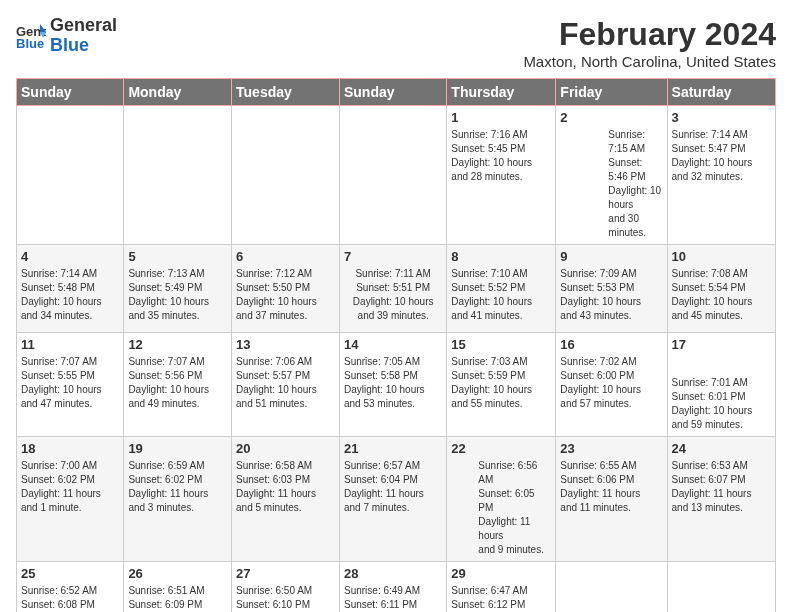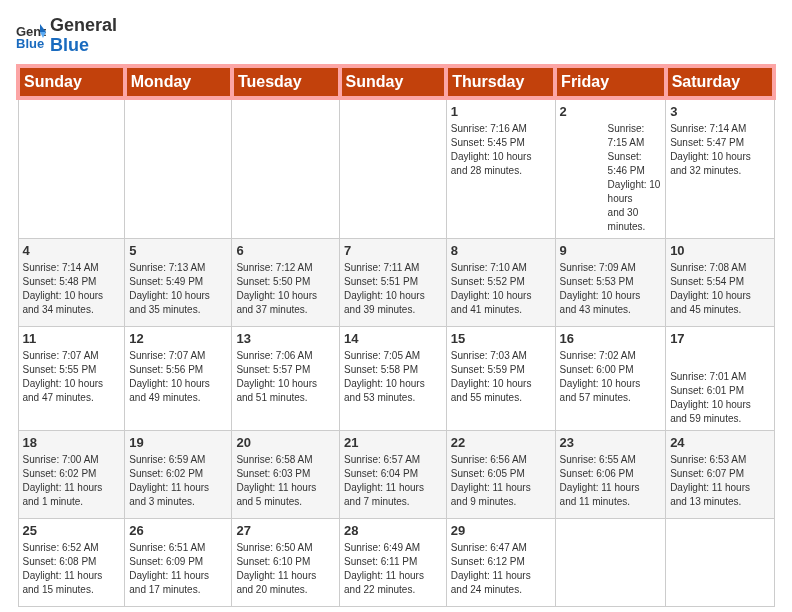--- a/index.html
+++ b/index.html
@@ -44,27 +44,27 @@
       font-size: 15px;
       font-weight: normal;
       color: #333;
     }
     .calendar {
       width: 100%;
       border-collapse: collapse;
       font-size: 11px;
     }
     .calendar thead tr th {
-      background-color: #c2410c;
+      background-color: #737373;
       color: #fff;
       padding: 5px 4px;
       text-align: left;
       font-weight: bold;
-      font-size: 16px;
-      border: 4px solid #fca5a5;
+      font-size: 14px;
+      border: 1px solid #fca5a5;
     }
     .calendar tbody tr td {
       border: 1px solid #ccc;
       vertical-align: top;
       padding: 4px;
       width: 113px;
       height: 88px;
       background: #fff;
     }
     .calendar tbody tr:nth-child(even) td {
@@ -97,20 +97,22 @@
       <polygon points="24,10 30,10 27,16" fill="#5aabf5"></polygon>
     </svg>
     <div>
       <div class="logo-text">
         <span>General</span><br>
         <span class="blue">Blue</span>
       </div>
     </div>
   </div>
   <div class="title-block">
+    <h1>February 2024</h1>
+    <h2>Maxton, North Carolina, United States</h2>
   </div>
 </div>
 
 <table class="calendar">
   <thead>
     <tr id="calendar-header-row">
         <th>Sunday</th>
         <th>Monday</th>
         <th>Tuesday</th>
         <th>Sunday</th>
@@ -164,21 +166,21 @@
         </td>
         <td>
           <div class="day-num">6</div>
           <div class="day-info" style="white-space: pre-line;">Sunrise: 7:12 AM
 Sunset: 5:50 PM
 Daylight: 10 hours
 and 37 minutes.</div>
         </td>
         <td>
           <div class="day-num">7</div>
-          <div class="day-info" style="white-space: pre-line;">Sunrise: 7:11 AM
+          <div class="day-info" style="white-space: pre-line; text-align: center;">Sunrise: 7:11 AM
 Sunset: 5:51 PM
 Daylight: 10 hours
 and 39 minutes.</div>
         </td>
         <td>
           <div class="day-num">8</div>
           <div class="day-info" style="white-space: pre-line;">Sunrise: 7:10 AM
 Sunset: 5:52 PM
 Daylight: 10 hours
 and 41 minutes.</div>
@@ -273,21 +275,21 @@
         </td>
         <td>
           <div class="day-num">21</div>
           <div class="day-info" style="white-space: pre-line;">Sunrise: 6:57 AM
 Sunset: 6:04 PM
 Daylight: 11 hours
 and 7 minutes.</div>
         </td>
         <td>
           <div class="day-num">22</div>
-          <div class="day-info" style="white-space: pre-line;">Sunrise: 6:56 AM
+          <div class="day-info" style="white-space: pre-line; margin-left: 27px;">Sunrise: 6:56 AM
 Sunset: 6:05 PM
 Daylight: 11 hours
 and 9 minutes.</div>
         </td>
         <td>
           <div class="day-num">23</div>
           <div class="day-info" style="white-space: pre-line;">Sunrise: 6:55 AM
 Sunset: 6:06 PM
 Daylight: 11 hours
 and 11 minutes.</div>

